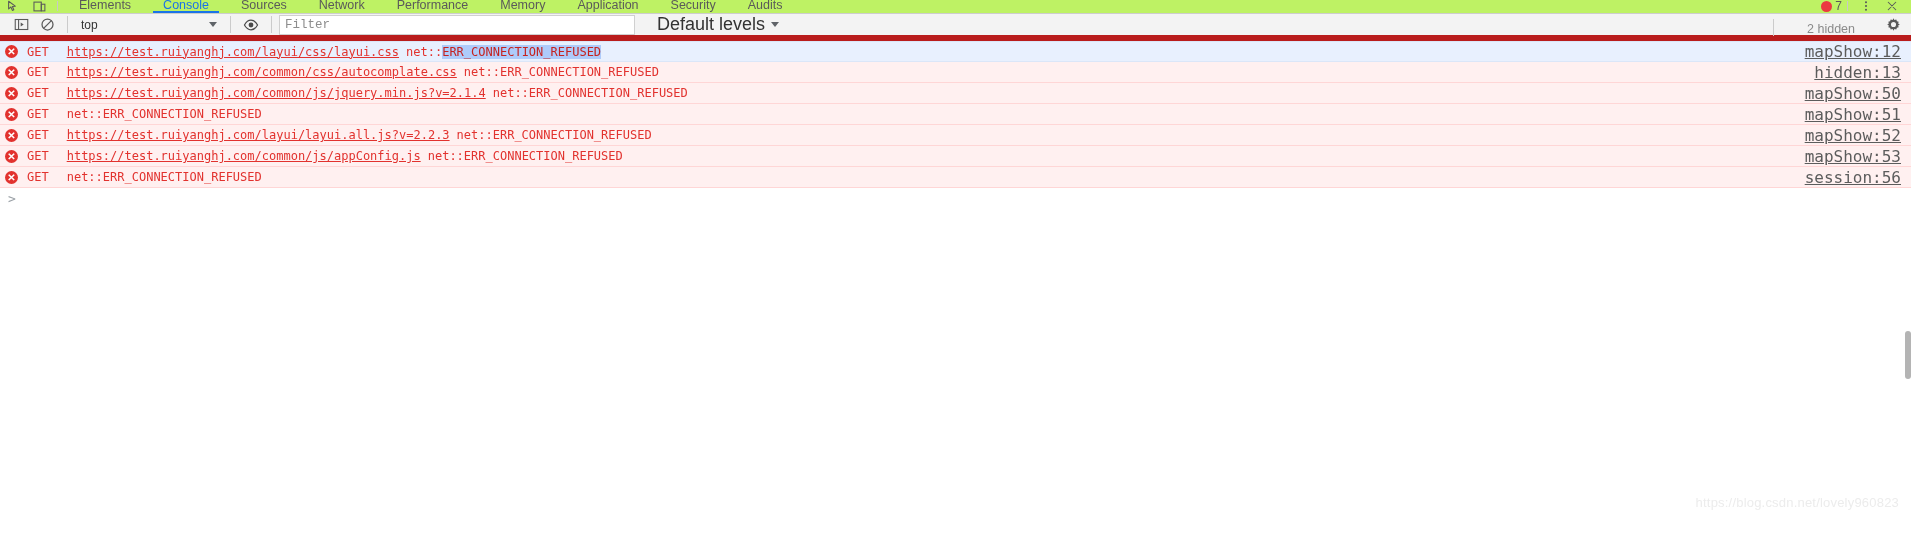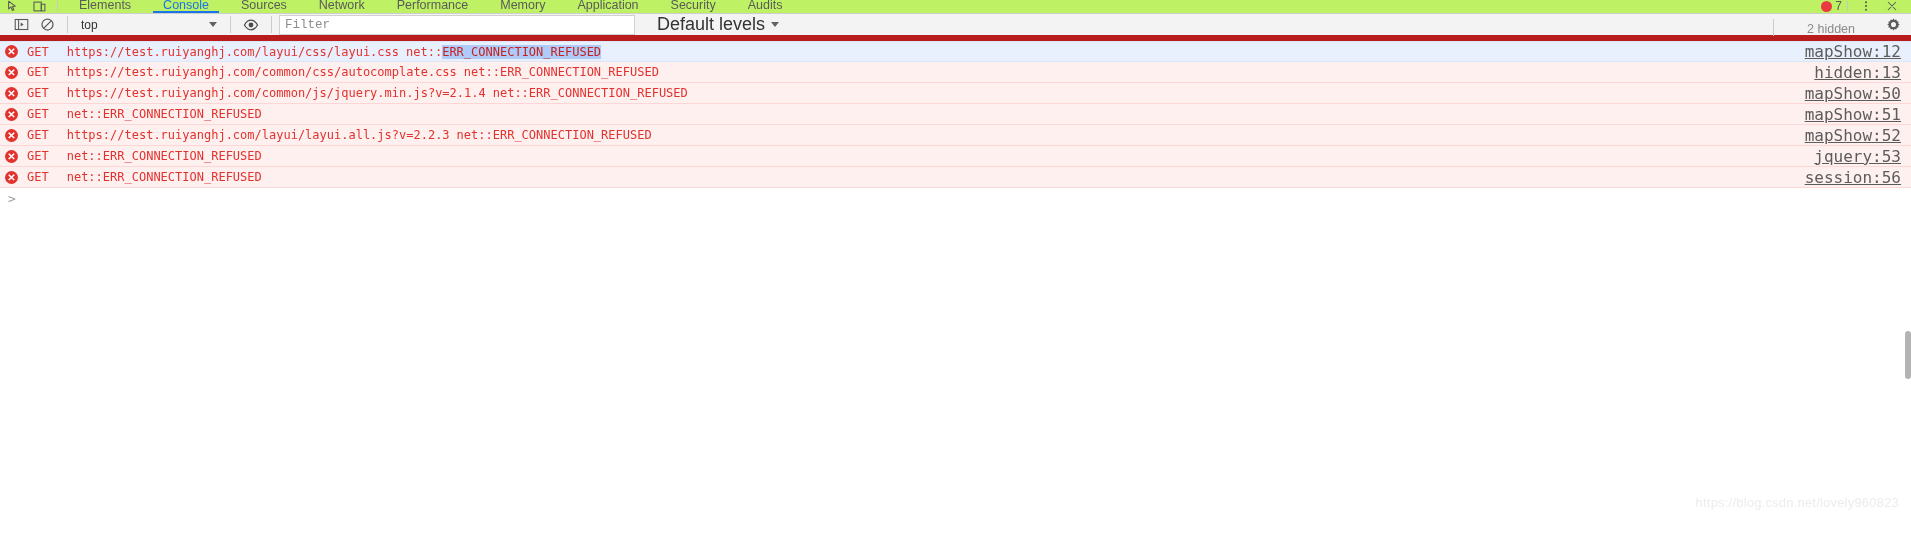--- a/index.html
+++ b/index.html
@@ -173,20 +173,21 @@
     font-size: 10px;
     font-weight: bold;
     line-height: 13px;
     text-align: center;
     flex: 0 0 auto;
     margin-right: 9px;
     font-family: "Liberation Sans", sans-serif;
   }
   .msg-method { margin-right: 18px; flex: 0 0 auto; }
   .msg-url {
+    text-decoration: underline;
     cursor: pointer;
     flex: 0 0 auto;
     margin-right: 7px;
   }
   .msg-netprefix { flex: 0 0 auto; }
   .msg-err { flex: 0 0 auto; }
   .msg-err.hl { background: #aecbfa; color: #c5221f; }
   .msg-src {
     margin-left: auto;
     text-decoration: underline;
@@ -398,23 +399,24 @@
       <span class="msg-method">GET</span>
       <span class="msg-url">https://test.ruiyanghj.com/layui/layui.all.js?v=2.2.3</span>
       <span class="msg-netprefix">net::</span>
       <span class="msg-err">ERR_CONNECTION_REFUSED</span>
       <span class="msg-src">mapShow:52</span>
     </div>
 
     <div class="msg-row">
       <span class="err-icon">✕</span>
       <span class="msg-method">GET</span>
-      <span class="msg-netprefix">net::</span>
-      <span class="msg-err">ERR_CONNECTION_REFUSED</span>
-      <span class="msg-src">jquery:53</span>
+      <span class="msg-url">https://test.ruiyanghj.com/common/js/appConfig.js</span>
+      <span class="msg-netprefix">net::</span>
+      <span class="msg-err">ERR_CONNECTION_REFUSED</span>
+      <span class="msg-src">mapShow:53</span>
     </div>
 
     <div class="msg-row">
       <span class="err-icon">✕</span>
       <span class="msg-method">GET</span>
       <span class="msg-netprefix">net::</span>
       <span class="msg-err">ERR_CONNECTION_REFUSED</span>
       <span class="msg-src">session:56</span>
     </div>
 

